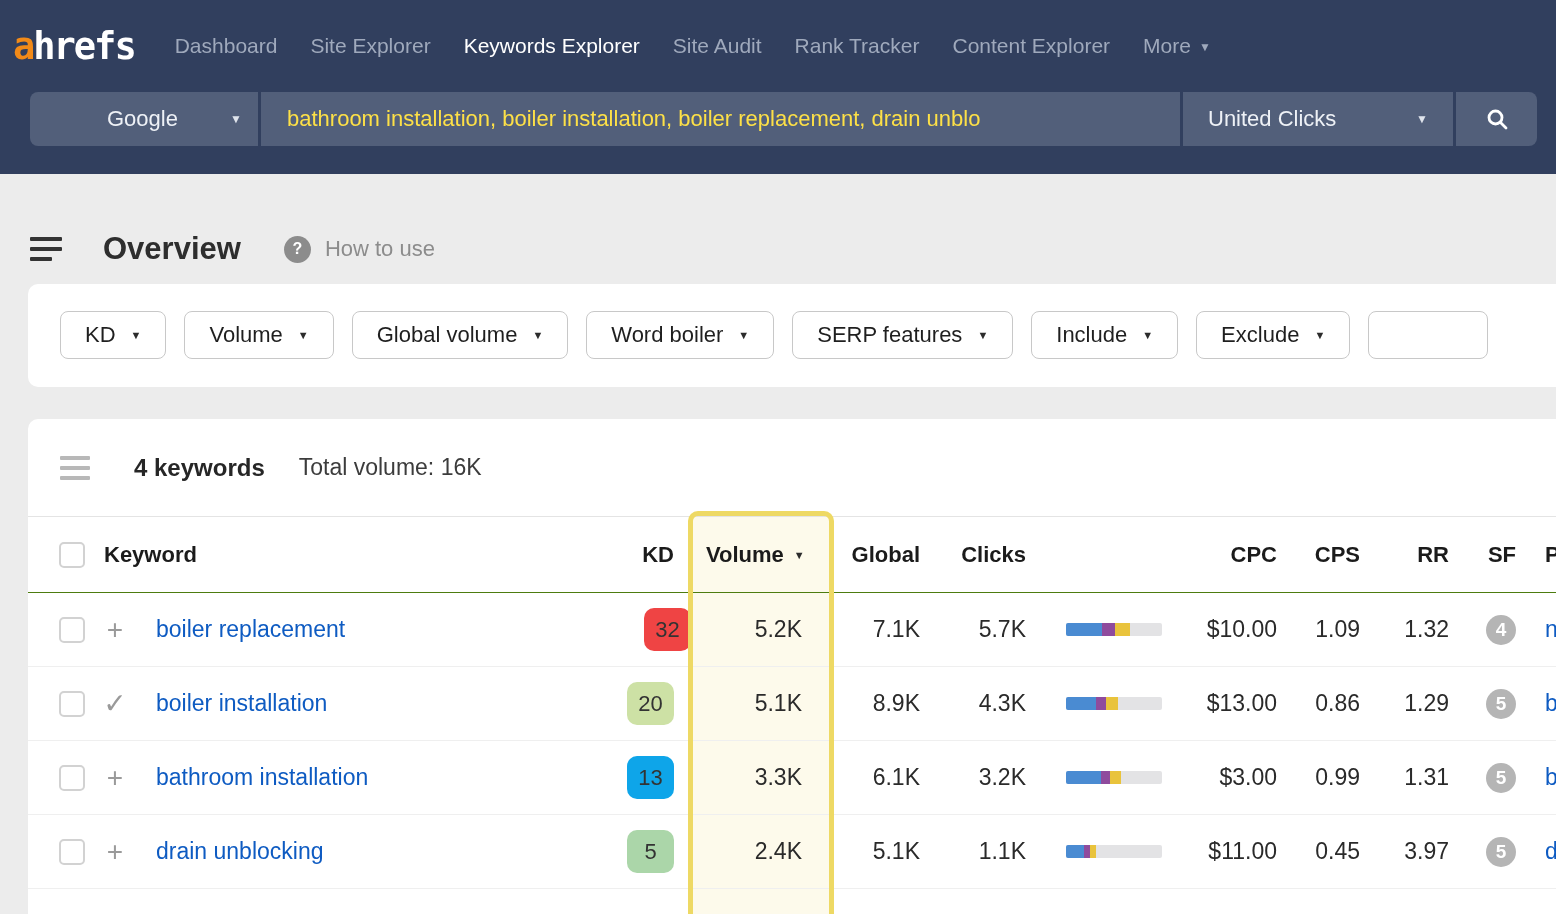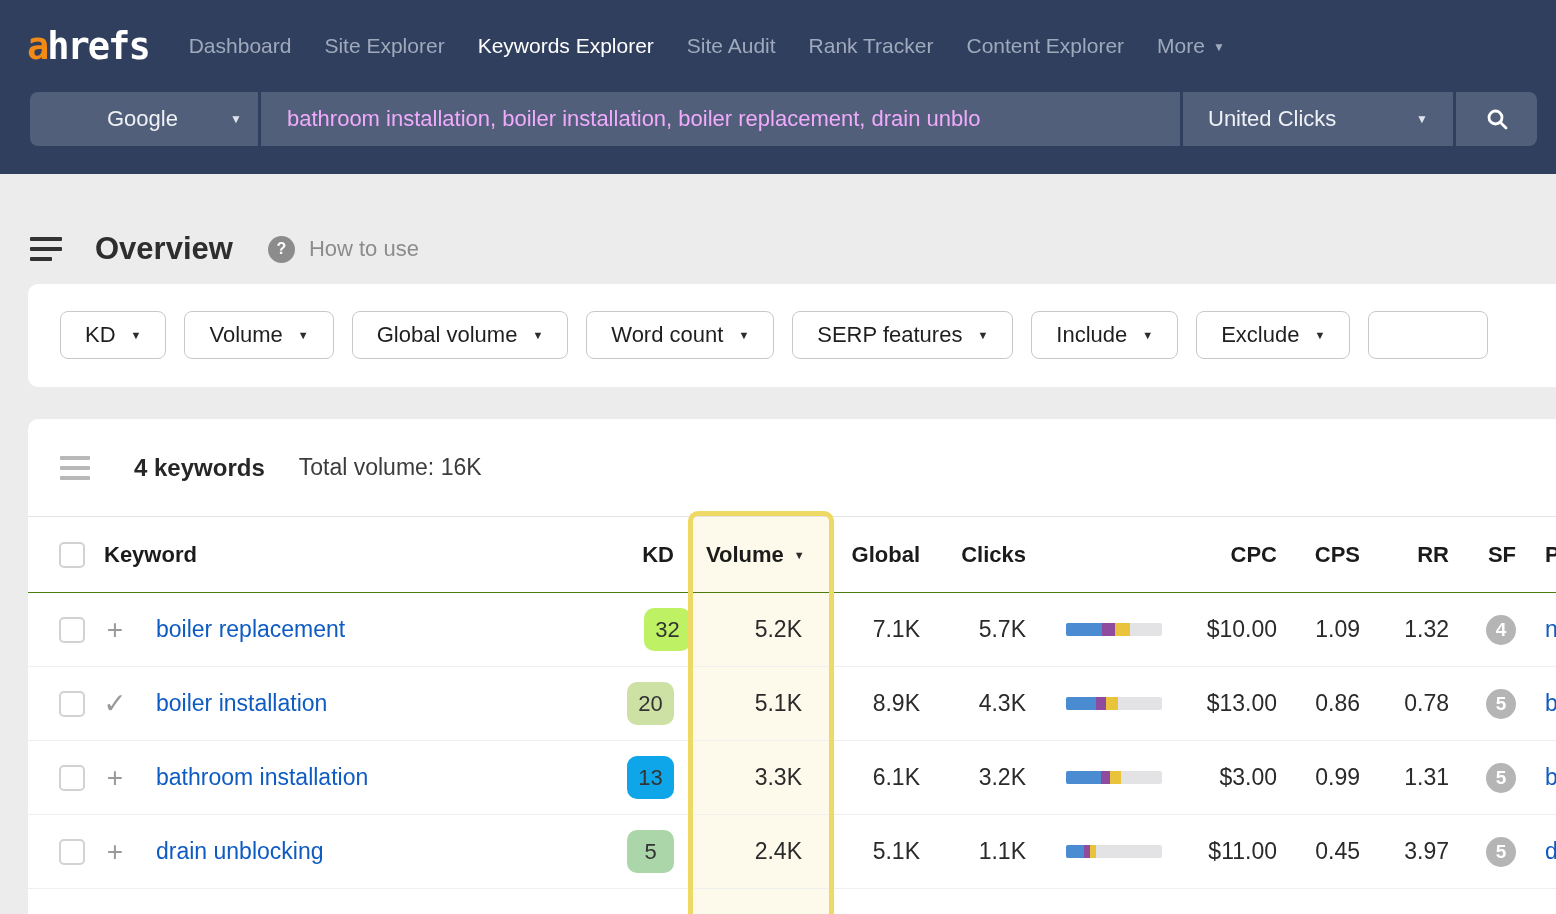--- a/index.html
+++ b/index.html
@@ -6,44 +6,44 @@
   html,body { width:1556px; height:914px; overflow:hidden; }
   body {
     background:#ececec;
     font-family:"Liberation Sans","DejaVu Sans",sans-serif;
     color:#2a2a2a;
     position:relative;
   }
 
   
   .topnav { background:#313f5e; padding-bottom:28px; }
-  .nav-row { height:92px; display:flex; align-items:center; padding-left:27px; }
+  .nav-row { height:92px; display:flex; align-items:center; padding-left:13px; }
   .logo { font-family:"DejaVu Sans Mono",monospace; font-weight:bold; font-size:37px;
           letter-spacing:-2px; color:#fff; margin-right:40px; user-select:none; }
   .logo .logo-a { color:#f28a18; }
   .nav-items { display:flex; align-items:center; gap:33px; font-size:21px; }
   .nav-item { color:#9fa9bc; cursor:pointer; white-space:nowrap; }
   .nav-item.active { color:#ffffff; }
   .nav-caret { font-size:12px; margin-left:8px; position:relative; top:-2px; }
 
   .searchbar { margin:0 19px 0 30px; height:54px; display:flex; gap:3px;
                border-radius:8px; overflow:hidden; }
   .seg { background:#525f7a; color:#eef1f6; display:flex; align-items:center;
          font-size:22px; border:none; cursor:pointer; }
   .seg-engine { width:228px; padding:0 16px 0 77px; justify-content:space-between; }
   .seg-input  { flex:1; }
   .seg-input input { width:100%; height:100%; background:transparent; border:none;
-                     color:#f0abfc; font-size:22px; padding:0 20px 0 26px;
+                     color:#fde047; font-size:22px; padding:0 20px 0 26px;
                      font-family:inherit; outline:none; }
   .seg-country { width:270px; padding:0 25px; justify-content:space-between; }
   .seg-search  { width:81px; justify-content:center; }
   .seg .caret { font-size:12px; color:#dfe4ec; }
 
   
-  .page-head { display:flex; align-items:center; padding:40px 0 0 30px; height:110px; }
+  .page-head { display:flex; align-items:center; padding:40px 0 0 30px; height:110px;gap:8px; }
   .burger { width:32px; display:flex; flex-direction:column; gap:6px; cursor:pointer; }
   .burger i { display:block; height:4px; background:#333; border-radius:1px; }
   .burger i:nth-child(3){ width:70%; }
   .page-title { font-size:31px; font-weight:bold; color:#2e2e2e; margin-left:33px; }
   .help { display:flex; align-items:center; margin-left:35px; cursor:pointer; }
   .help-circle { width:27px; height:27px; border-radius:50%; background:#8c8c8c;
                  color:#fff; font-size:16px; font-weight:bold;
                  display:flex; align-items:center; justify-content:center; }
   .help-label { color:#8c8c8c; font-size:22px; margin-left:14px; }
 
@@ -170,21 +170,21 @@
     </button>
   <button class="fbtn">
       <span>Volume</span>
       <span class="caret">▼</span>
     </button>
   <button class="fbtn">
       <span>Global volume</span>
       <span class="caret">▼</span>
     </button>
   <button class="fbtn">
-      <span>Word count</span>
+      <span>Word boiler</span>
       <span class="caret">▼</span>
     </button>
   <button class="fbtn">
       <span>SERP features</span>
       <span class="caret">▼</span>
     </button>
   <button class="fbtn">
       <span>Include</span>
       <span class="caret">▼</span>
     </button>
@@ -229,21 +229,21 @@
   </div>
 
   <div class="trow">
     <div class="cell c-check">
         <span class="cb"></span>
       </div>
     <div class="cell c-action">
         <span class="action-ic">+</span>
       </div>
     <div class="cell c-keyword"><a class="kw">boiler replacement</a></div>
-    <div class="cell c-kd"><span class="kd-badge" style="background-color: #bef264; margin-left: 36px;">32</span></div>
+    <div class="cell c-kd"><span class="kd-badge" style="background-color: #ef4444; margin-left: 36px;">32</span></div>
     <div class="cell c-volume">5.2K</div>
     <div class="cell c-global">7.1K</div>
     <div class="cell c-clicks">5.7K</div>
     <div class="cell c-bar">
         <div class="bar">
           <i class="bseg b-org" style="width: 37%;"></i>
           <i class="bseg b-paid" style="width: 14%;"></i>
           <i class="bseg b-oth" style="width: 16%;"></i>
         </div>
       </div>
@@ -270,21 +270,21 @@
     <div class="cell c-clicks">4.3K</div>
     <div class="cell c-bar">
         <div class="bar">
           <i class="bseg b-org" style="width: 31%;"></i>
           <i class="bseg b-paid" style="width: 11%;"></i>
           <i class="bseg b-oth" style="width: 12%;"></i>
         </div>
       </div>
     <div class="cell c-cpc">$13.00</div>
     <div class="cell c-cps">0.86</div>
-    <div class="cell c-rr">0.78</div>
+    <div class="cell c-rr">1.29</div>
     <div class="cell c-sf">
         <span class="sf-badge">5</span>
       </div>
     <div class="cell c-clip"><a class="kw">b</a></div>
   </div>
 
   <div class="trow">
     <div class="cell c-check">
         <span class="cb"></span>
       </div>

